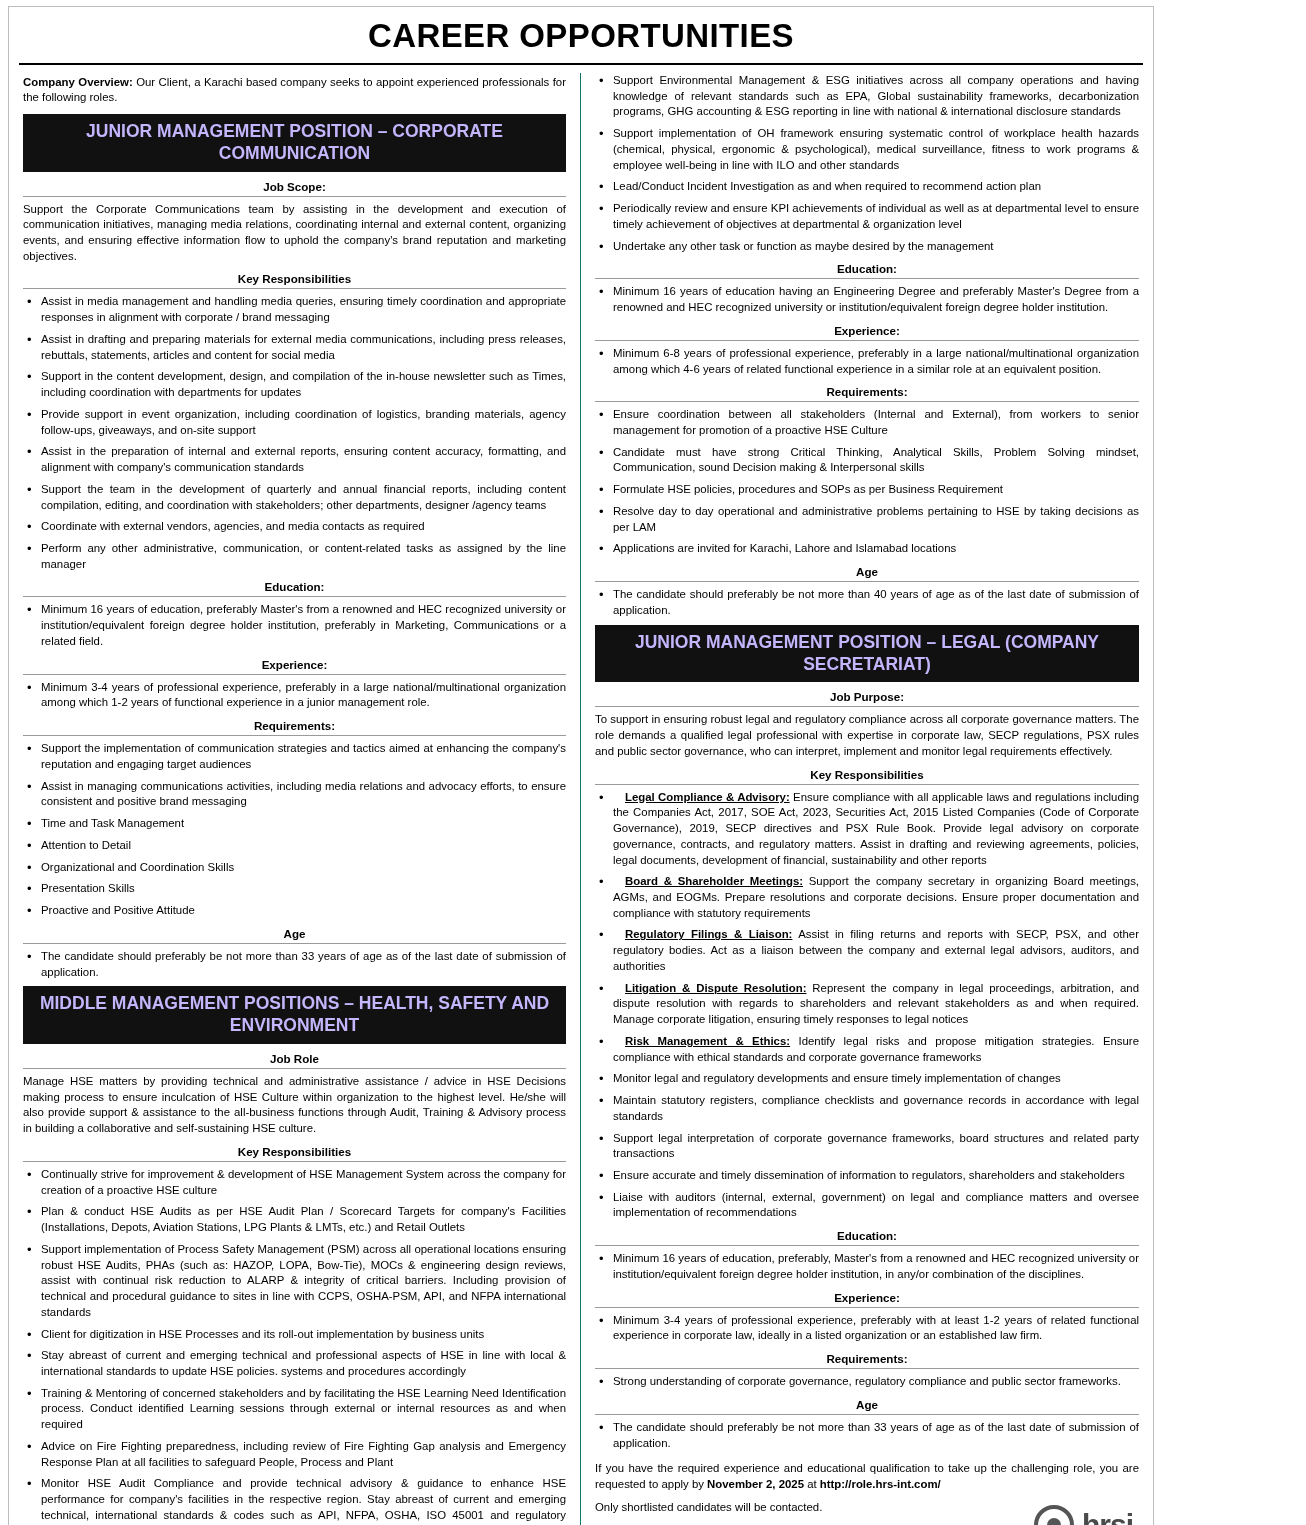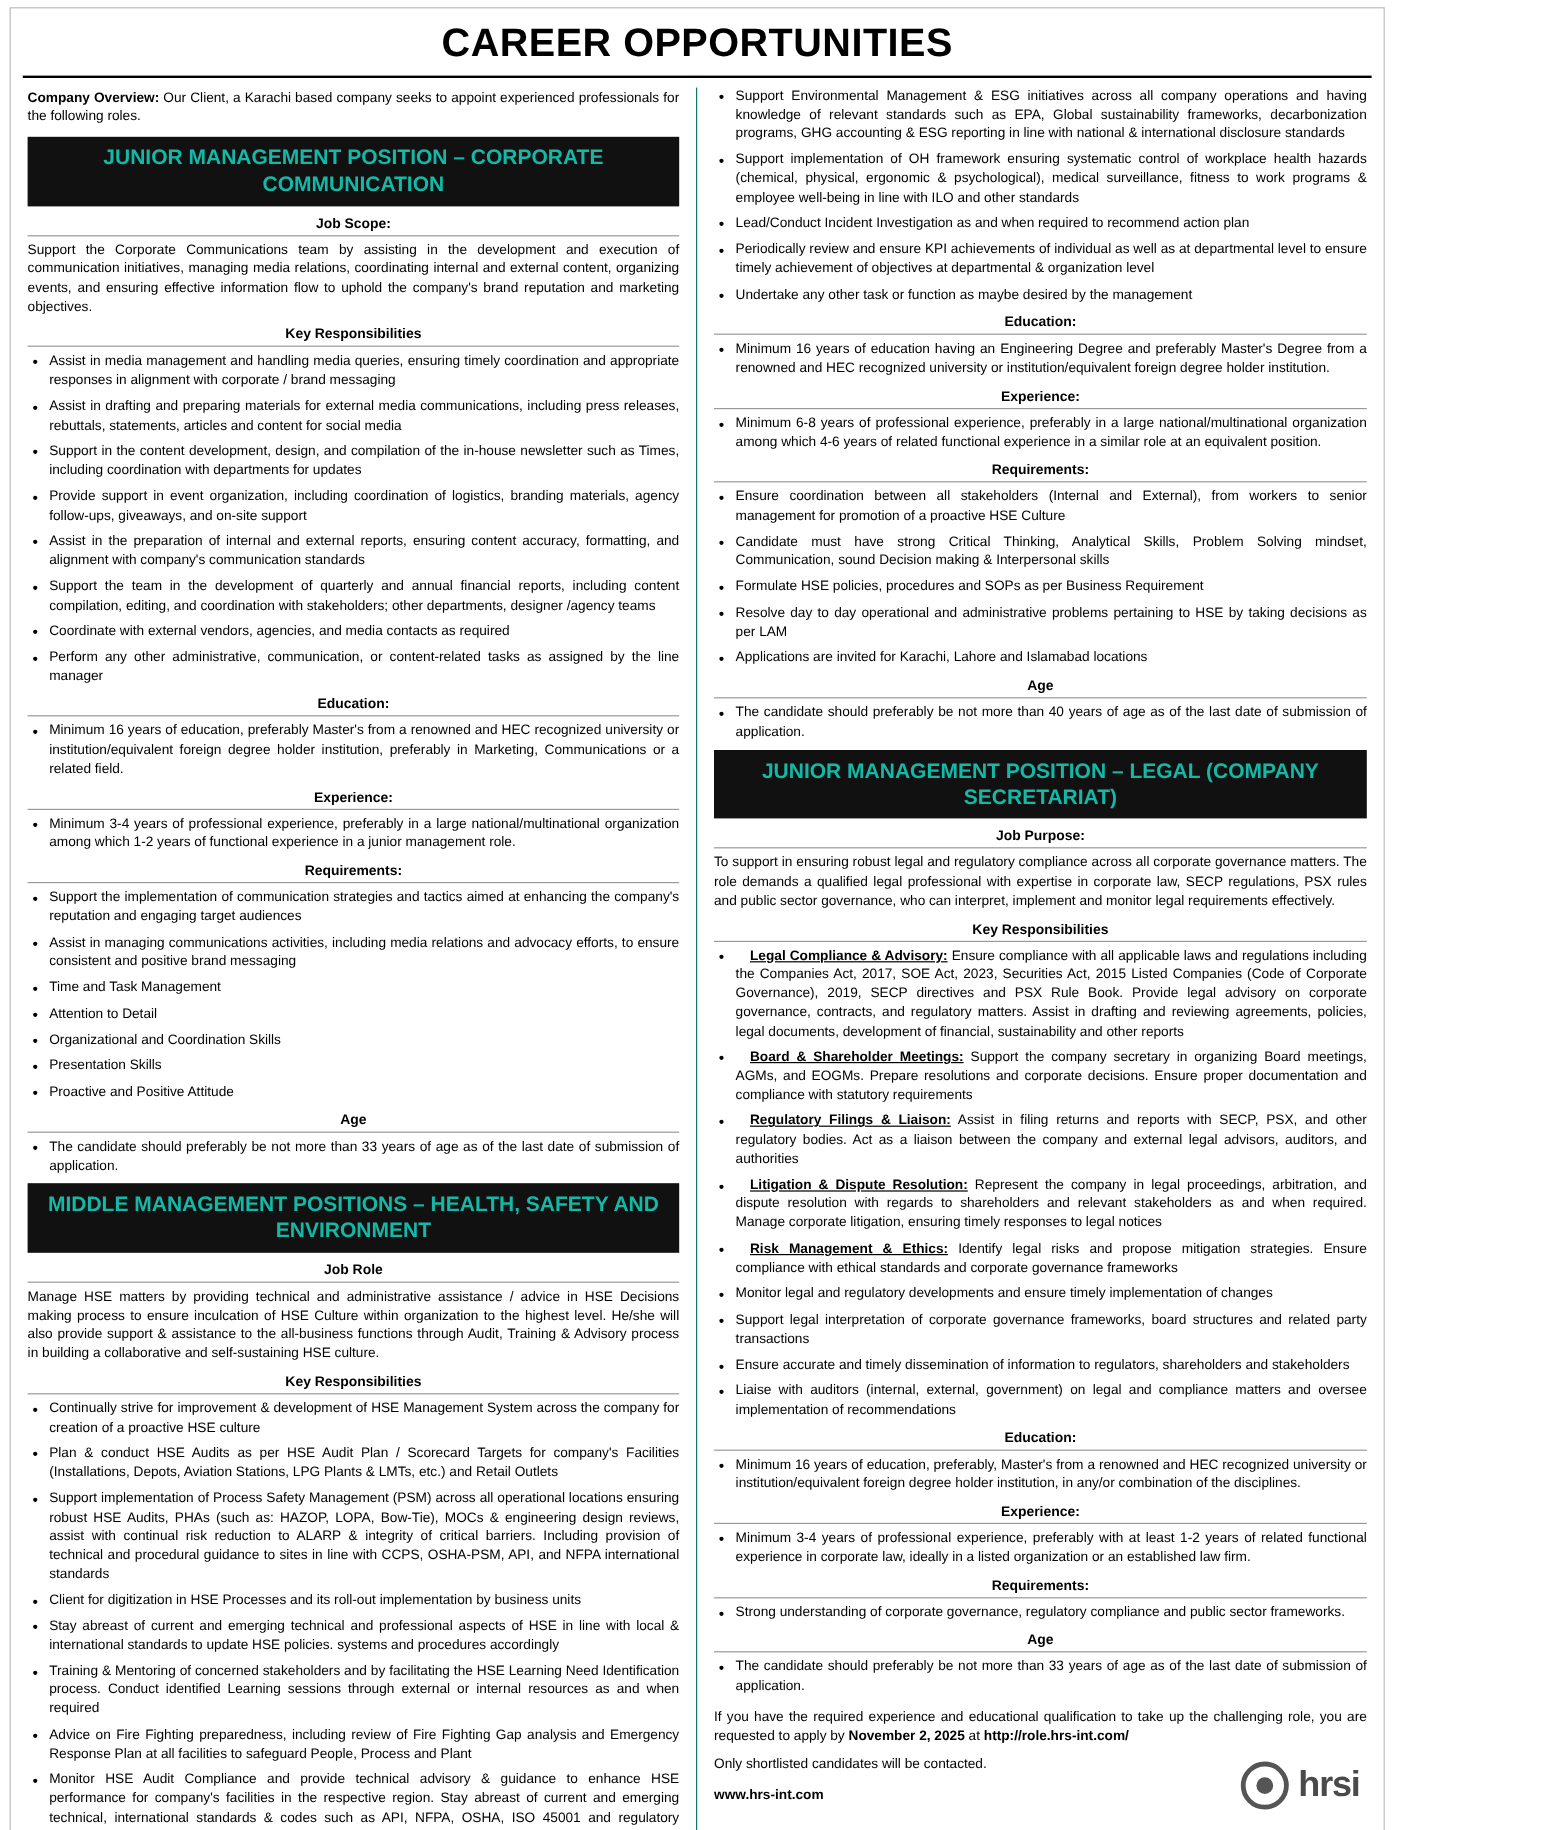--- a/index.html
+++ b/index.html
@@ -43,21 +43,21 @@
   p.intro {
     font-size:11.4px;
     line-height:1.35;
     margin:2px 0 8px 0;
     text-align:justify;
   }
   .intro b { font-weight:bold; }
 
   .title-bar {
     background:#111;
-    color:#14b8a6;
+    color:#c4b5fd;
     text-align:center;
     font-weight:bold;
     font-size:17.5px;
     line-height:1.25;
     padding:7px 10px;
     margin:6px 0 8px 0;
   }
 
   .sec-head {
     font-size:11.6px;
@@ -270,20 +270,21 @@
 
         <div class="sec-head">Key Responsibilities</div>
         <div class="rule"></div>
         <ul class="bl">
           <li><b><u>Legal Compliance &amp; Advisory:</u></b><span> Ensure compliance with all applicable laws and regulations including the Companies Act, 2017, SOE Act, 2023, Securities Act, 2015 Listed Companies (Code of Corporate Governance), 2019, SECP directives and PSX Rule Book. Provide legal advisory on corporate governance, contracts, and regulatory matters. Assist in drafting and reviewing agreements, policies, legal documents, development of financial, sustainability and other reports</span></li>
           <li><b><u>Board &amp; Shareholder Meetings:</u></b><span> Support the company secretary in organizing Board meetings, AGMs, and EOGMs. Prepare resolutions and corporate decisions. Ensure proper documentation and compliance with statutory requirements</span></li>
           <li><b><u>Regulatory Filings &amp; Liaison:</u></b><span> Assist in filing returns and reports with SECP, PSX, and other regulatory bodies. Act as a liaison between the company and external legal advisors, auditors, and authorities</span></li>
           <li><b><u>Litigation &amp; Dispute Resolution:</u></b><span> Represent the company in legal proceedings, arbitration, and dispute resolution with regards to shareholders and relevant stakeholders as and when required. Manage corporate litigation, ensuring timely responses to legal notices</span></li>
           <li><b><u>Risk Management &amp; Ethics:</u></b><span> Identify legal risks and propose mitigation strategies. Ensure compliance with ethical standards and corporate governance frameworks</span></li>
           <li><span>Monitor legal and regulatory developments and ensure timely implementation of changes</span></li>
+          <li><span>Maintain statutory registers, compliance checklists and governance records in accordance with legal standards</span></li>
           <li><span>Support legal interpretation of corporate governance frameworks, board structures and related party transactions</span></li>
           <li><span>Ensure accurate and timely dissemination of information to regulators, shareholders and stakeholders</span></li>
           <li><span>Liaise with auditors (internal, external, government) on legal and compliance matters and oversee implementation of recommendations</span></li>
         </ul>
 
         <div class="sec-head">Education:</div>
         <div class="rule"></div>
         <ul class="bl">
           <li>Minimum 16 years of education, preferably, Master's from a renowned and HEC recognized university or institution/equivalent foreign degree holder institution, in any/or combination of the disciplines.</li>
         </ul>

